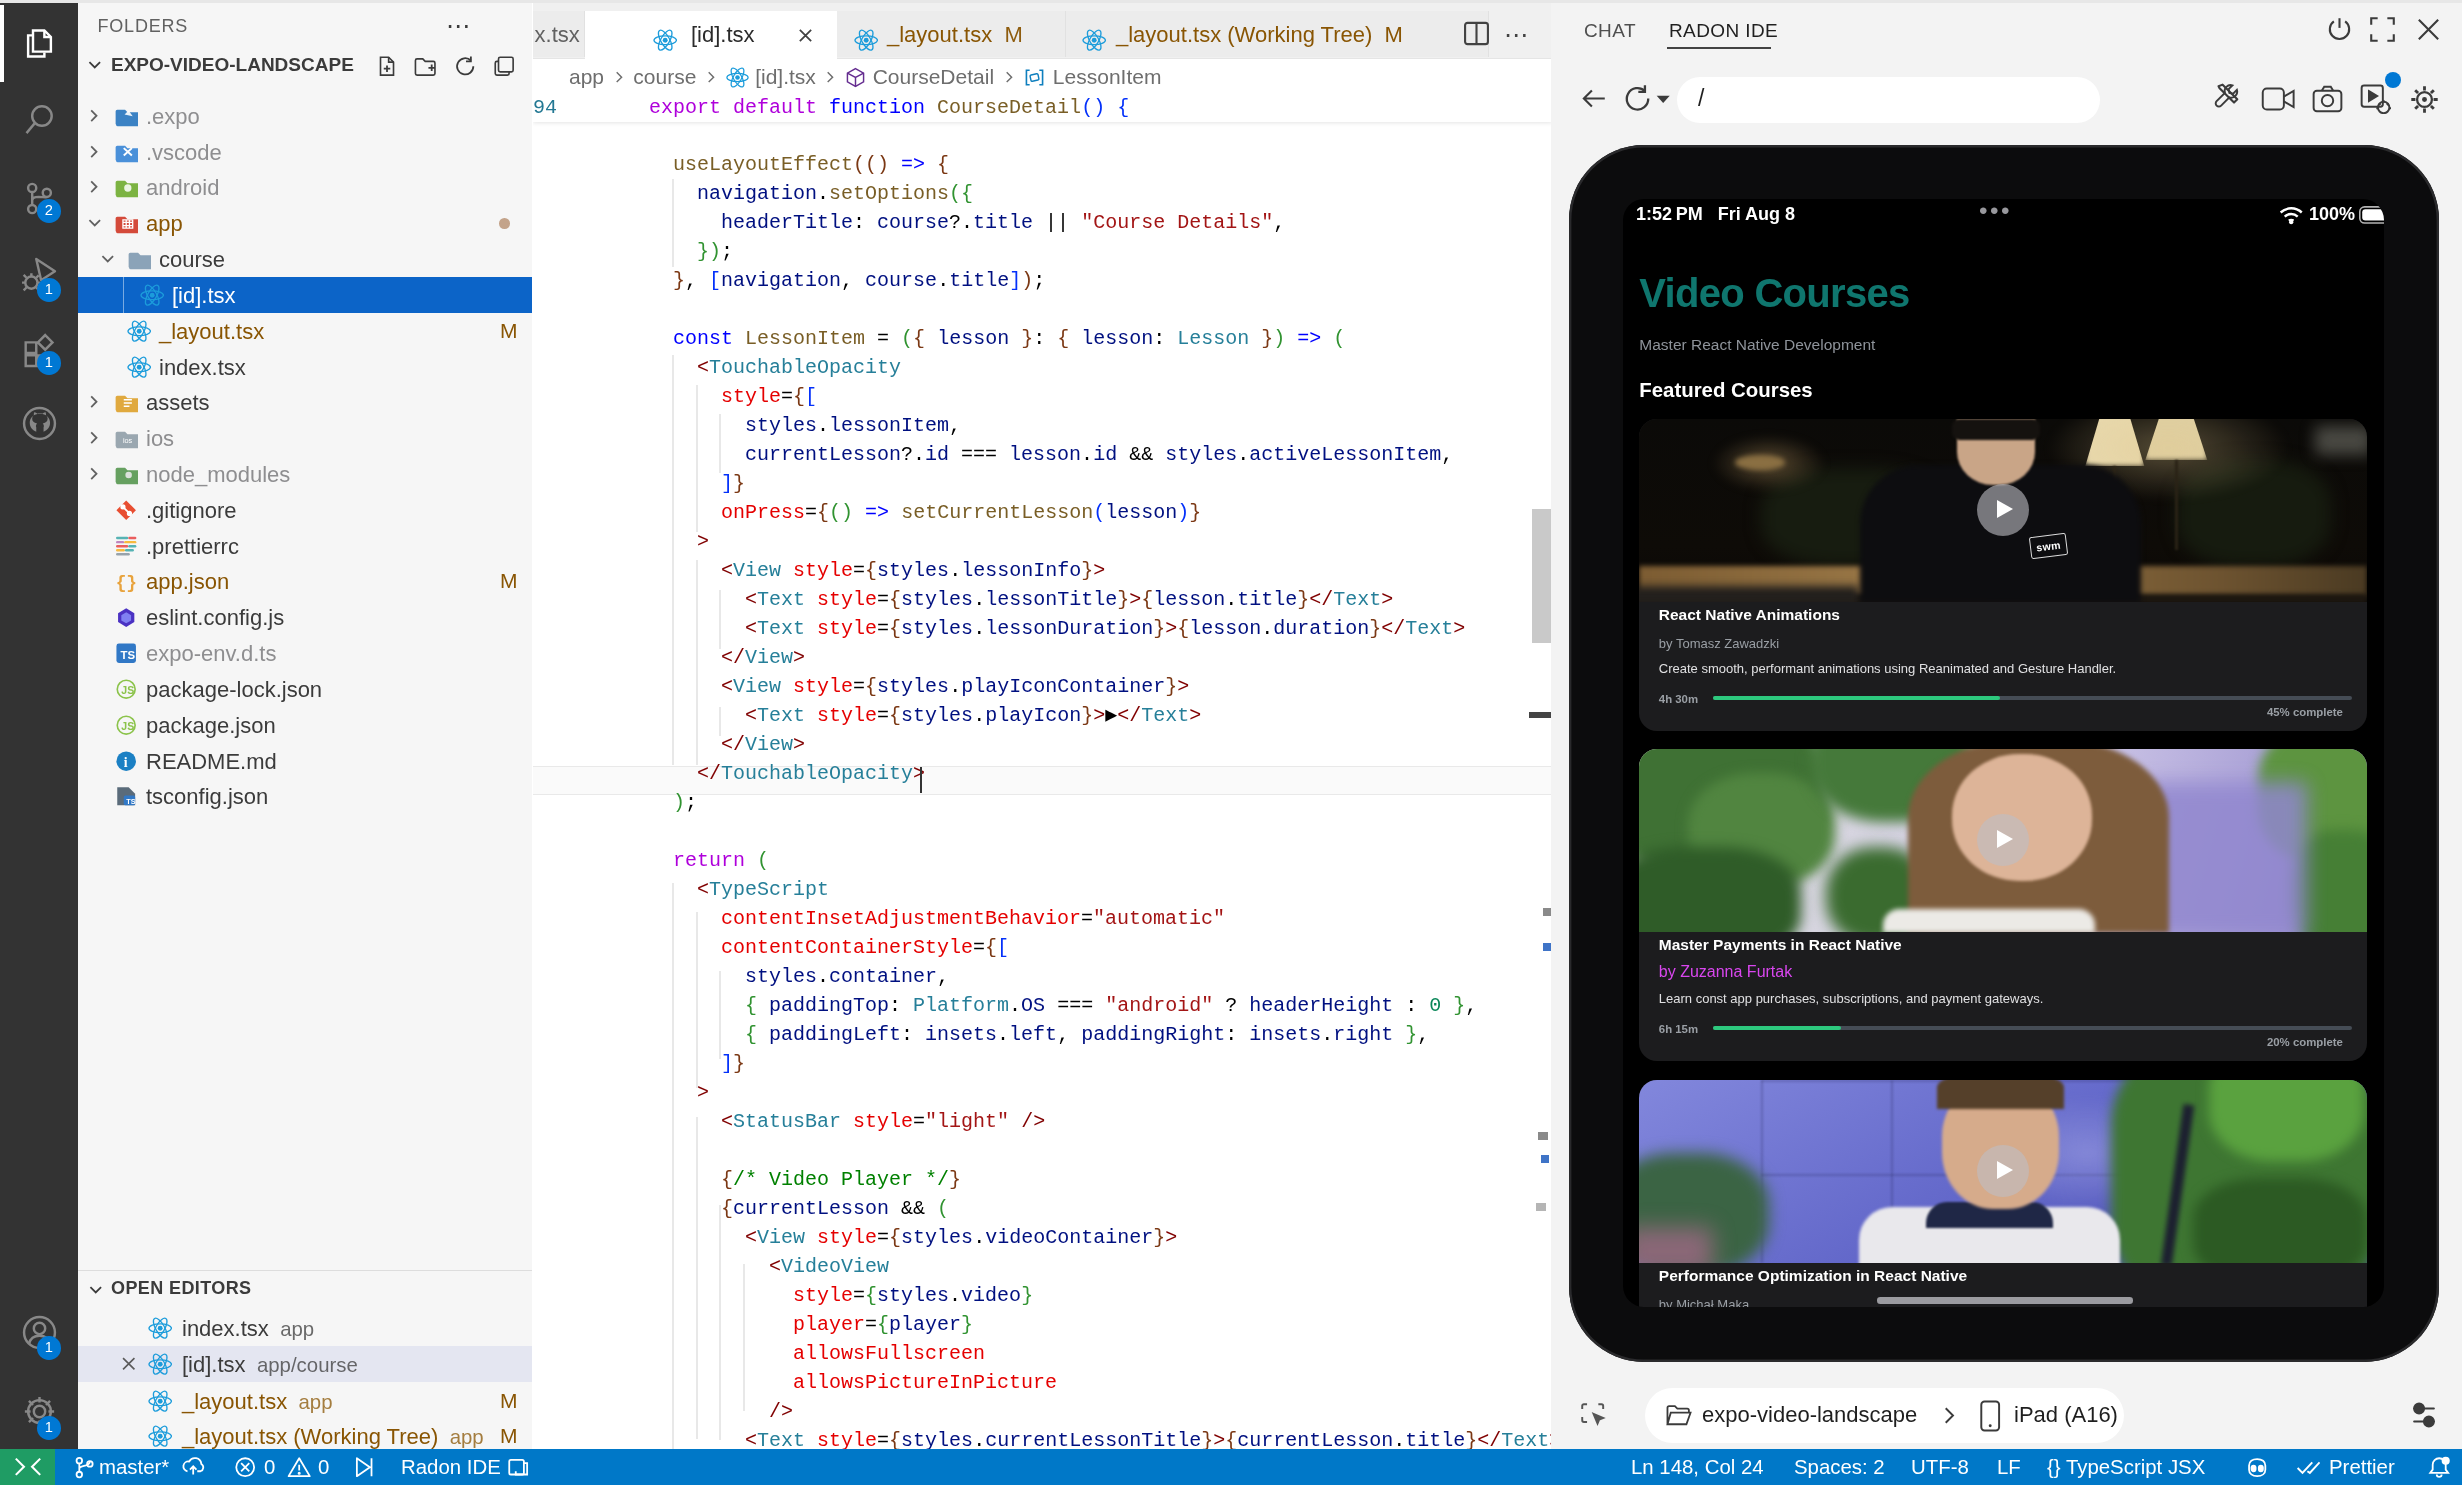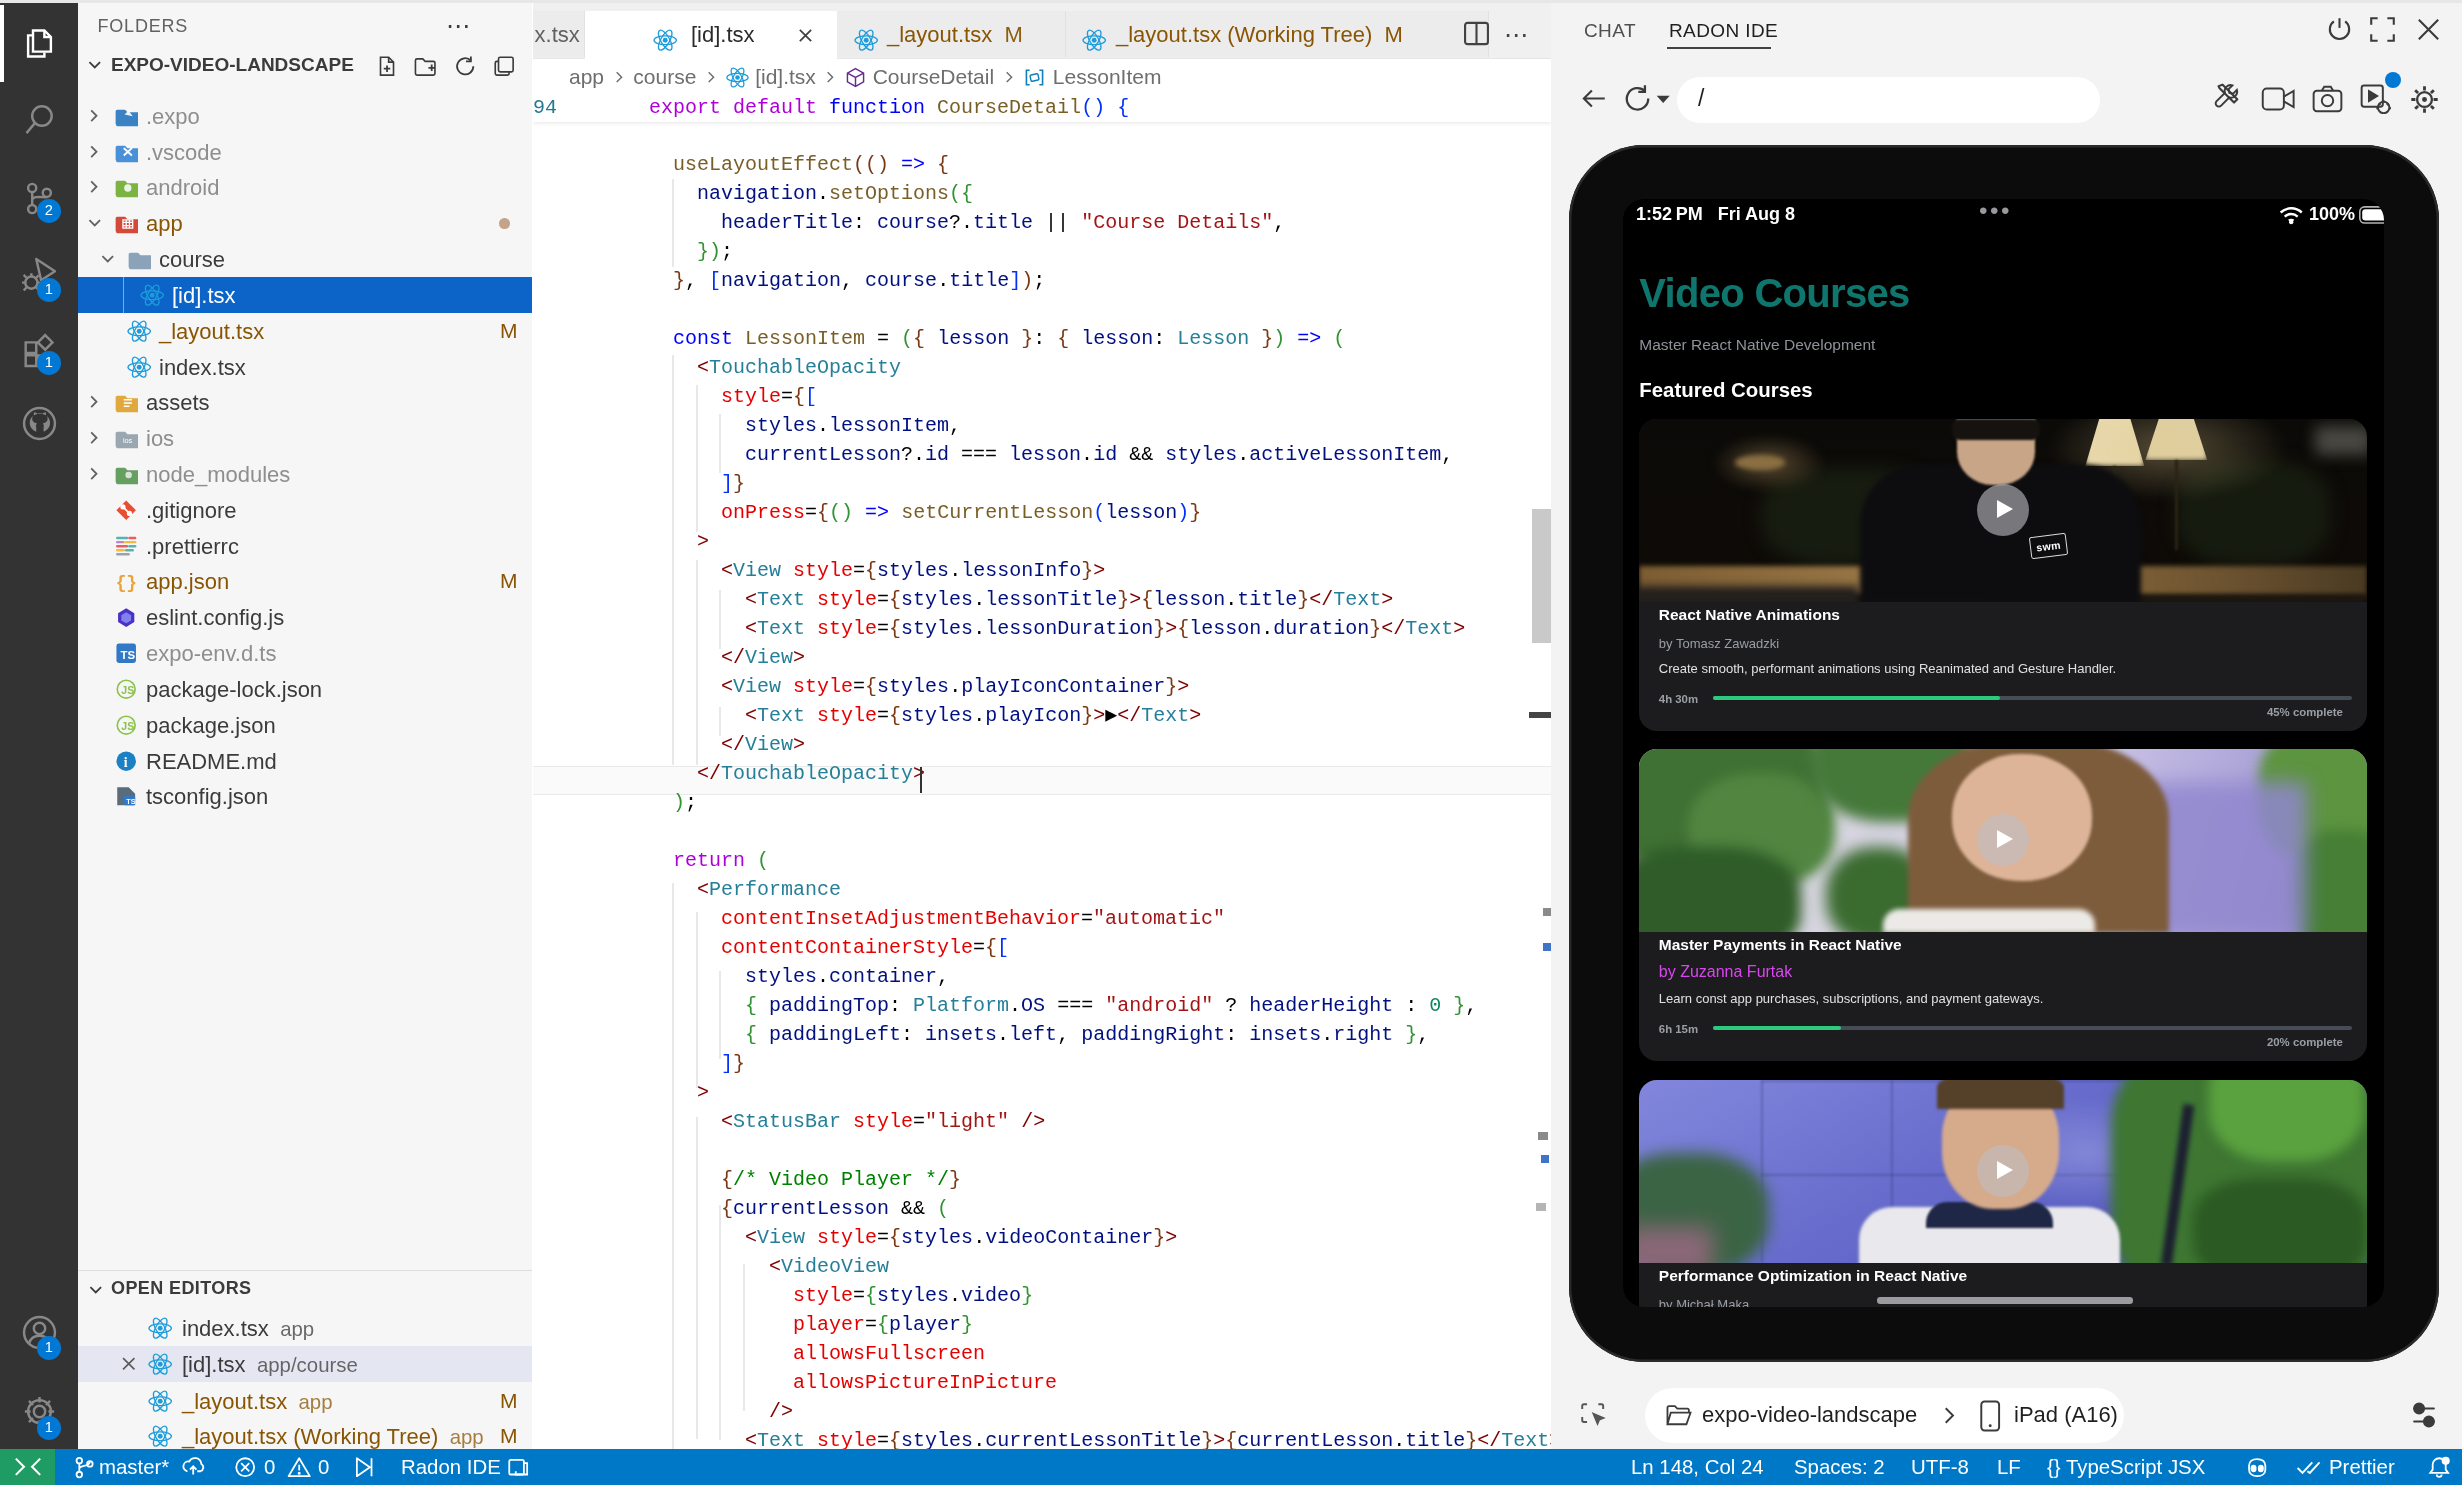--- a/index.html
+++ b/index.html
@@ -474,21 +474,21 @@
 <span style="color:#000000">        </span><span style="color:#800000">&lt;</span><span style="color:#267F99">Text</span><span style="color:#000000"> </span><span style="color:#E50000">style</span><span style="color:#000000">=</span><span style="color:#7B3814">{</span><span style="color:#001080">styles</span><span style="color:#000000">.</span><span style="color:#001080">lessonTitle</span><span style="color:#7B3814">}</span><span style="color:#800000">&gt;</span><span style="color:#7B3814">{</span><span style="color:#001080">lesson</span><span style="color:#000000">.</span><span style="color:#001080">title</span><span style="color:#7B3814">}</span><span style="color:#800000">&lt;/</span><span style="color:#267F99">Text</span><span style="color:#800000">&gt;</span>
 <span style="color:#000000">        </span><span style="color:#800000">&lt;</span><span style="color:#267F99">Text</span><span style="color:#000000"> </span><span style="color:#E50000">style</span><span style="color:#000000">=</span><span style="color:#7B3814">{</span><span style="color:#001080">styles</span><span style="color:#000000">.</span><span style="color:#001080">lessonDuration</span><span style="color:#7B3814">}</span><span style="color:#800000">&gt;</span><span style="color:#7B3814">{</span><span style="color:#001080">lesson</span><span style="color:#000000">.</span><span style="color:#001080">duration</span><span style="color:#7B3814">}</span><span style="color:#800000">&lt;/</span><span style="color:#267F99">Text</span><span style="color:#800000">&gt;</span>
 <span style="color:#000000">      </span><span style="color:#800000">&lt;/</span><span style="color:#267F99">View</span><span style="color:#800000">&gt;</span>
 <span style="color:#000000">      </span><span style="color:#800000">&lt;</span><span style="color:#267F99">View</span><span style="color:#000000"> </span><span style="color:#E50000">style</span><span style="color:#000000">=</span><span style="color:#7B3814">{</span><span style="color:#001080">styles</span><span style="color:#000000">.</span><span style="color:#001080">playIconContainer</span><span style="color:#7B3814">}</span><span style="color:#800000">&gt;</span>
 <span style="color:#000000">        </span><span style="color:#800000">&lt;</span><span style="color:#267F99">Text</span><span style="color:#000000"> </span><span style="color:#E50000">style</span><span style="color:#000000">=</span><span style="color:#7B3814">{</span><span style="color:#001080">styles</span><span style="color:#000000">.</span><span style="color:#001080">playIcon</span><span style="color:#7B3814">}</span><span style="color:#800000">&gt;</span><span style="color:#000000">▶</span><span style="color:#800000">&lt;/</span><span style="color:#267F99">Text</span><span style="color:#800000">&gt;</span>
 <span style="color:#000000">      </span><span style="color:#800000">&lt;/</span><span style="color:#267F99">View</span><span style="color:#800000">&gt;</span>
 <span style="color:#000000">    </span><span style="color:#800000">&lt;/</span><span style="color:#267F99">TouchableOpacity</span><span style="color:#800000">&gt;</span>
 <span style="color:#000000">  </span><span style="color:#319331">)</span><span style="color:#000000">;</span>
 
 <span style="color:#000000">  </span><span style="color:#AF00DB">return</span><span style="color:#000000"> </span><span style="color:#319331">(</span>
-<span style="color:#000000">    </span><span style="color:#800000">&lt;</span><span style="color:#267F99">Performance</span>
+<span style="color:#000000">    </span><span style="color:#800000">&lt;</span><span style="color:#267F99">TypeScript</span>
 <span style="color:#000000">      </span><span style="color:#E50000">contentInsetAdjustmentBehavior</span><span style="color:#000000">=</span><span style="color:#A31515">"automatic"</span>
 <span style="color:#000000">      </span><span style="color:#E50000">contentContainerStyle</span><span style="color:#000000">=</span><span style="color:#7B3814">{</span><span style="color:#0431FA">[</span>
 <span style="color:#000000">        </span><span style="color:#001080">styles</span><span style="color:#000000">.</span><span style="color:#001080">container</span><span style="color:#000000">,</span>
 <span style="color:#000000">        </span><span style="color:#319331">{ </span><span style="color:#001080">paddingTop</span><span style="color:#000000">: </span><span style="color:#267F99">Platform</span><span style="color:#000000">.</span><span style="color:#001080">OS</span><span style="color:#000000"> === </span><span style="color:#A31515">"android"</span><span style="color:#000000"> ? </span><span style="color:#001080">headerHeight</span><span style="color:#000000"> : </span><span style="color:#098658">0</span><span style="color:#319331"> }</span><span style="color:#000000">,</span>
 <span style="color:#000000">        </span><span style="color:#319331">{ </span><span style="color:#001080">paddingLeft</span><span style="color:#000000">: </span><span style="color:#001080">insets</span><span style="color:#000000">.</span><span style="color:#001080">left</span><span style="color:#000000">, </span><span style="color:#001080">paddingRight</span><span style="color:#000000">: </span><span style="color:#001080">insets</span><span style="color:#000000">.</span><span style="color:#001080">right</span><span style="color:#319331"> }</span><span style="color:#000000">,</span>
 <span style="color:#000000">      </span><span style="color:#0431FA">]</span><span style="color:#7B3814">}</span>
 <span style="color:#000000">    </span><span style="color:#800000">&gt;</span>
 <span style="color:#000000">      </span><span style="color:#800000">&lt;</span><span style="color:#267F99">StatusBar</span><span style="color:#000000"> </span><span style="color:#E50000">style</span><span style="color:#000000">=</span><span style="color:#A31515">"light"</span><span style="color:#000000"> </span><span style="color:#800000">/&gt;</span>
 
 <span style="color:#000000">      </span><span style="color:#7B3814">{</span><span style="color:#008000">/* Video Player */</span><span style="color:#7B3814">}</span>

